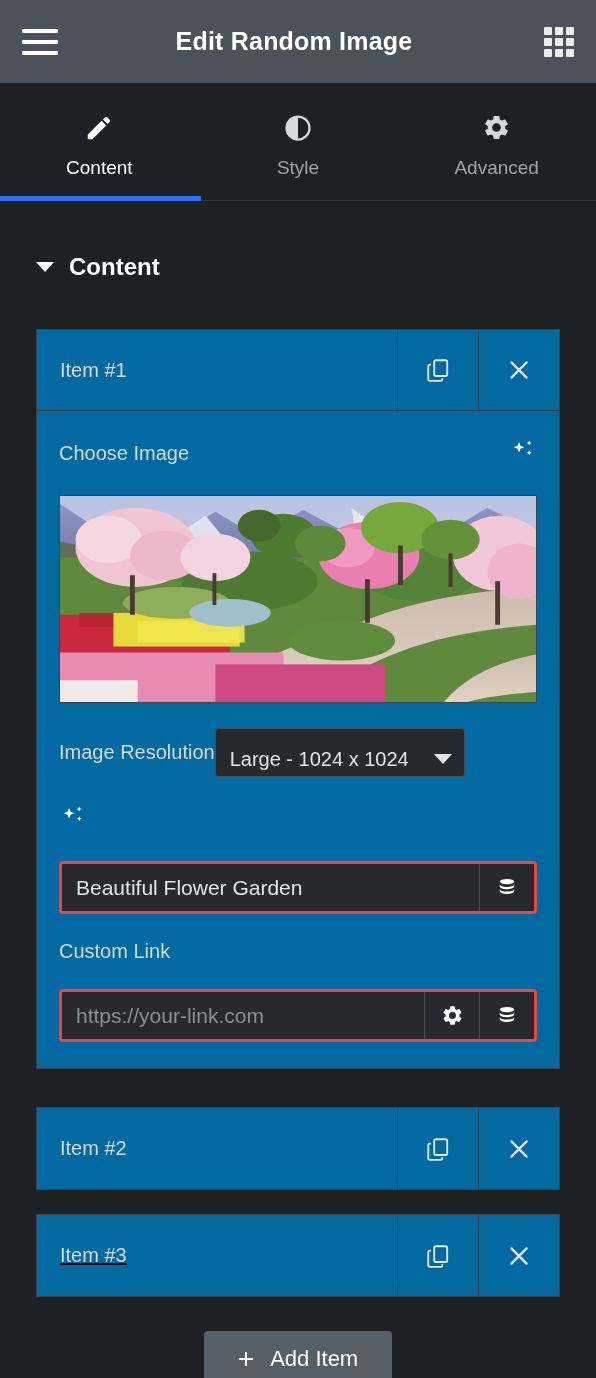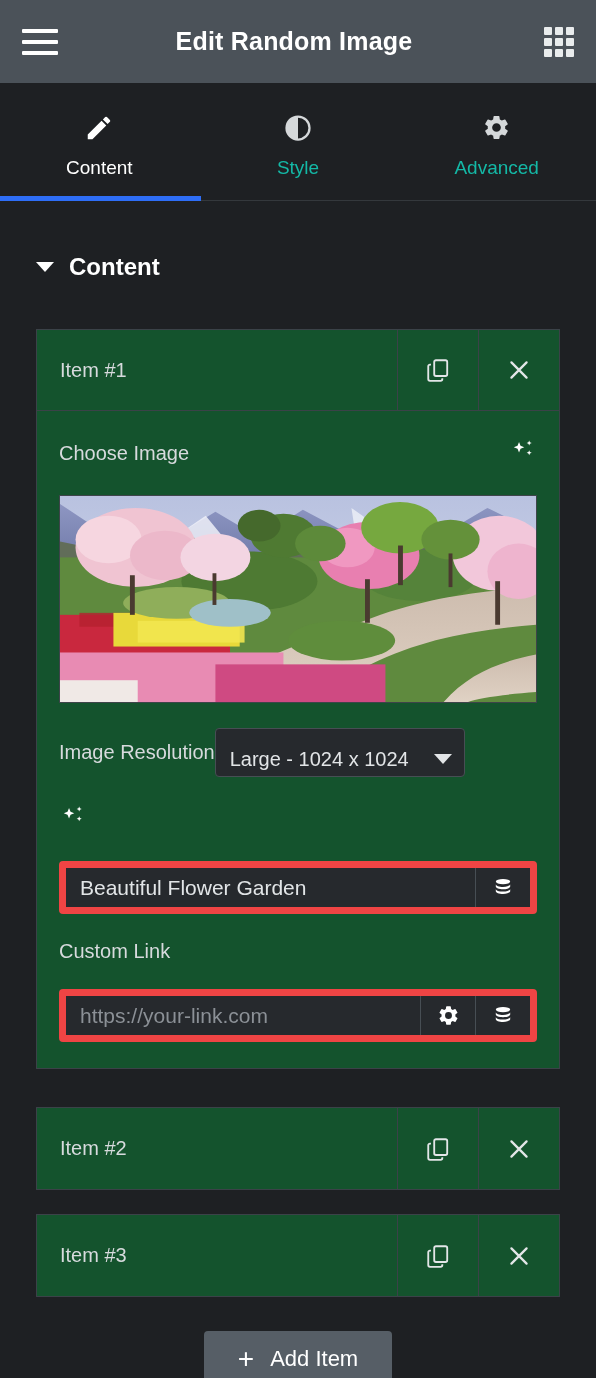--- a/index.html
+++ b/index.html
@@ -45,21 +45,21 @@
     display: flex;
     position: relative;
   }
   .tab {
     flex: 1;
     display: flex; flex-direction: column; align-items: center; justify-content: center;
     gap: 13px;
     cursor: pointer;
     padding-top: 6px;
   }
-  .tab-label { font-size: 19px; color: #14b8a6; }
+  .tab-label { font-size: 19px; color: #a3a3a3; }
   .tab.active .tab-label { color: #ffffff; }
   .tab-icon { height: 32px; display: flex; align-items: center; justify-content: center; }
   .tab-underline {
     position: absolute; bottom: 0; left: 0;
     width: 201px; height: 5px; background: #2e6ef7;
   }
   .tabs-baseline {
     position: absolute; bottom: 0; left: 0; right: 0; height: 1px; background: #34383c;
   }
 
@@ -72,21 +72,21 @@
   }
   .caret {
     width: 0; height: 0;
     border-left: 9px solid transparent; border-right: 9px solid transparent;
     border-top: 10px solid #ffffff;
   }
   .section-title { font-size: 24px; font-weight: bold; color: #ffffff; }
 
   
   .repeater { margin: 48px 36px 0 36px; }
-  .item-block { border: 1px solid #3b4248; background: #14532d; }
+  .item-block { border: 1px solid #3b4248; background: #0369a1; }
   .item-row {
     display: flex; align-items: stretch; height: 81px;
     border-bottom: 1px solid #3b4248;
   }
   .item-block.collapsed .item-row { border-bottom: none; }
   .item-title {
     flex: 1; display: flex; align-items: center; padding-left: 23px;
     font-size: 20px; color: #d7dadd; cursor: pointer;
   }
   .item-btn {
@@ -122,21 +122,21 @@
     white-space: nowrap; overflow: hidden;
   }
   .chev {
     width: 0; height: 0; margin-left: 4px; flex: none;
     border-left: 9px solid transparent; border-right: 9px solid transparent;
     border-top: 10px solid #e2e5e7;
   }
 
   .input-group {
     display: flex; align-items: stretch; height: 53px;
-    background: #26292d; border: 7px solid #ef4444; border-radius: 4px;
+    background: #26292d; border: 3px solid #ef4444; border-radius: 4px;
     overflow: hidden;
   }
   .text-input {
     flex: 1; background: transparent; border: none; outline: none;
     font-family: "Liberation Sans", sans-serif;
     font-size: 21px; color: #e2e5e7; padding: 0 14px;
   }
   .text-input::placeholder { color: #8b9096; }
   .addon {
     width: 55px; display: flex; align-items: center; justify-content: center;
@@ -376,21 +376,21 @@
           </svg>
         </div>
         <div class="item-btn">
           <svg width="26" height="26" viewBox="0 0 24 24" stroke="#e3e6e8" stroke-width="2.1" stroke-linecap="round">
             <path d="M5 5l14 14M19 5L5 19"></path>
           </svg>
         </div>
       </div>
     </div>
 
-    <div class="item-block collapsed" style="margin-top:24px;">
+    <div class="item-block collapsed" style="margin-top:24px;text-decoration:underline;">
       <div class="item-row">
         <div class="item-title">Item #3</div>
         <div class="item-btn">
           <svg width="26" height="26" viewBox="0 0 24 24" fill="none" stroke="#e3e6e8" stroke-width="1.7" stroke-linejoin="round">
             <rect x="8.5" y="3" width="12" height="14.5" rx="1.6"></rect>
             <path d="M5.5 7H4.6A1.6 1.6 0 0 0 3 8.6v11.8A1.6 1.6 0 0 0 4.6 22h9.8a1.6 1.6 0 0 0 1.6-1.6v-.9"></path>
           </svg>
         </div>
         <div class="item-btn">
           <svg width="26" height="26" viewBox="0 0 24 24" stroke="#e3e6e8" stroke-width="2.1" stroke-linecap="round">

